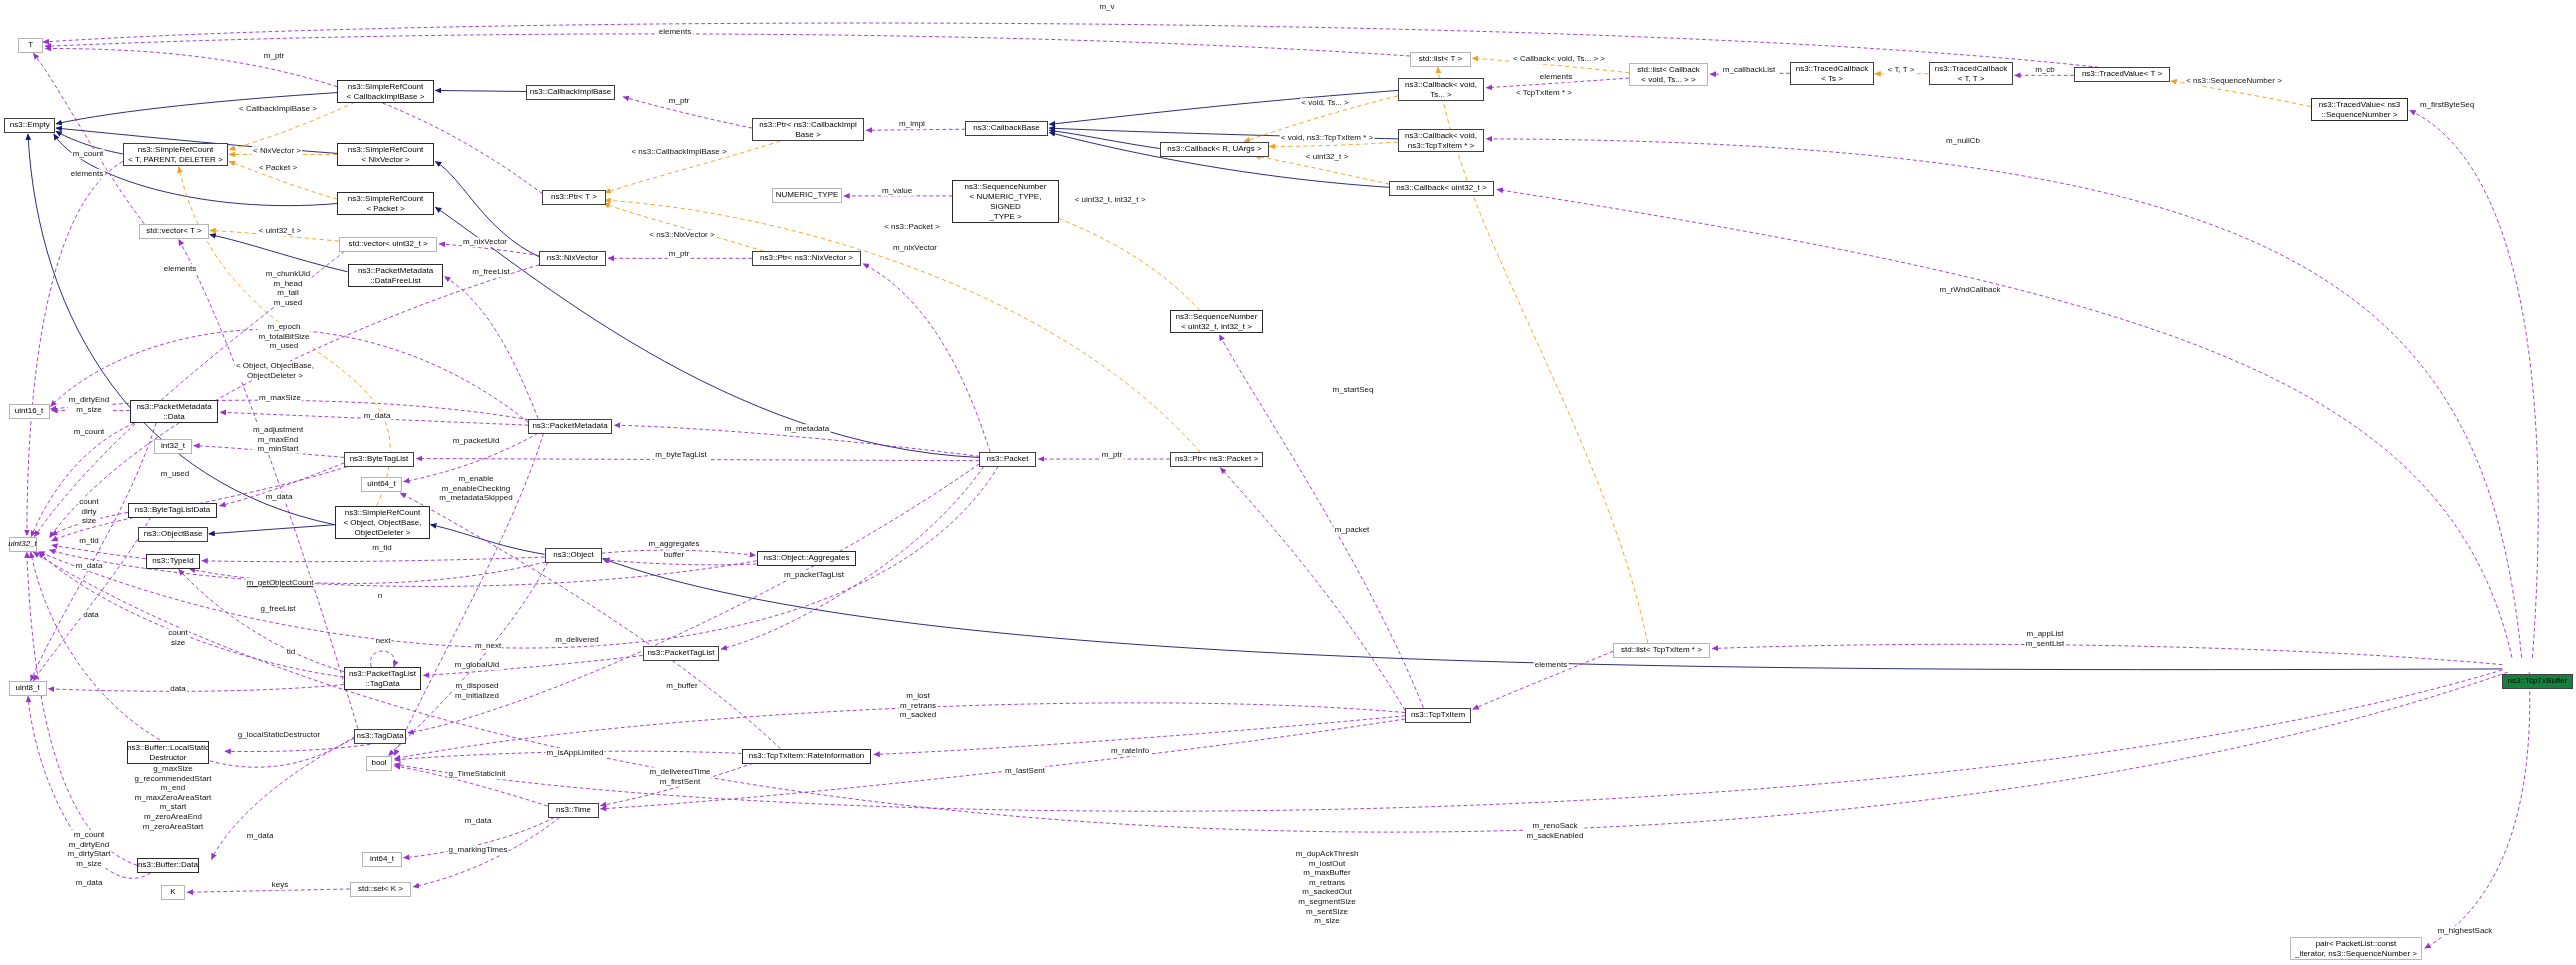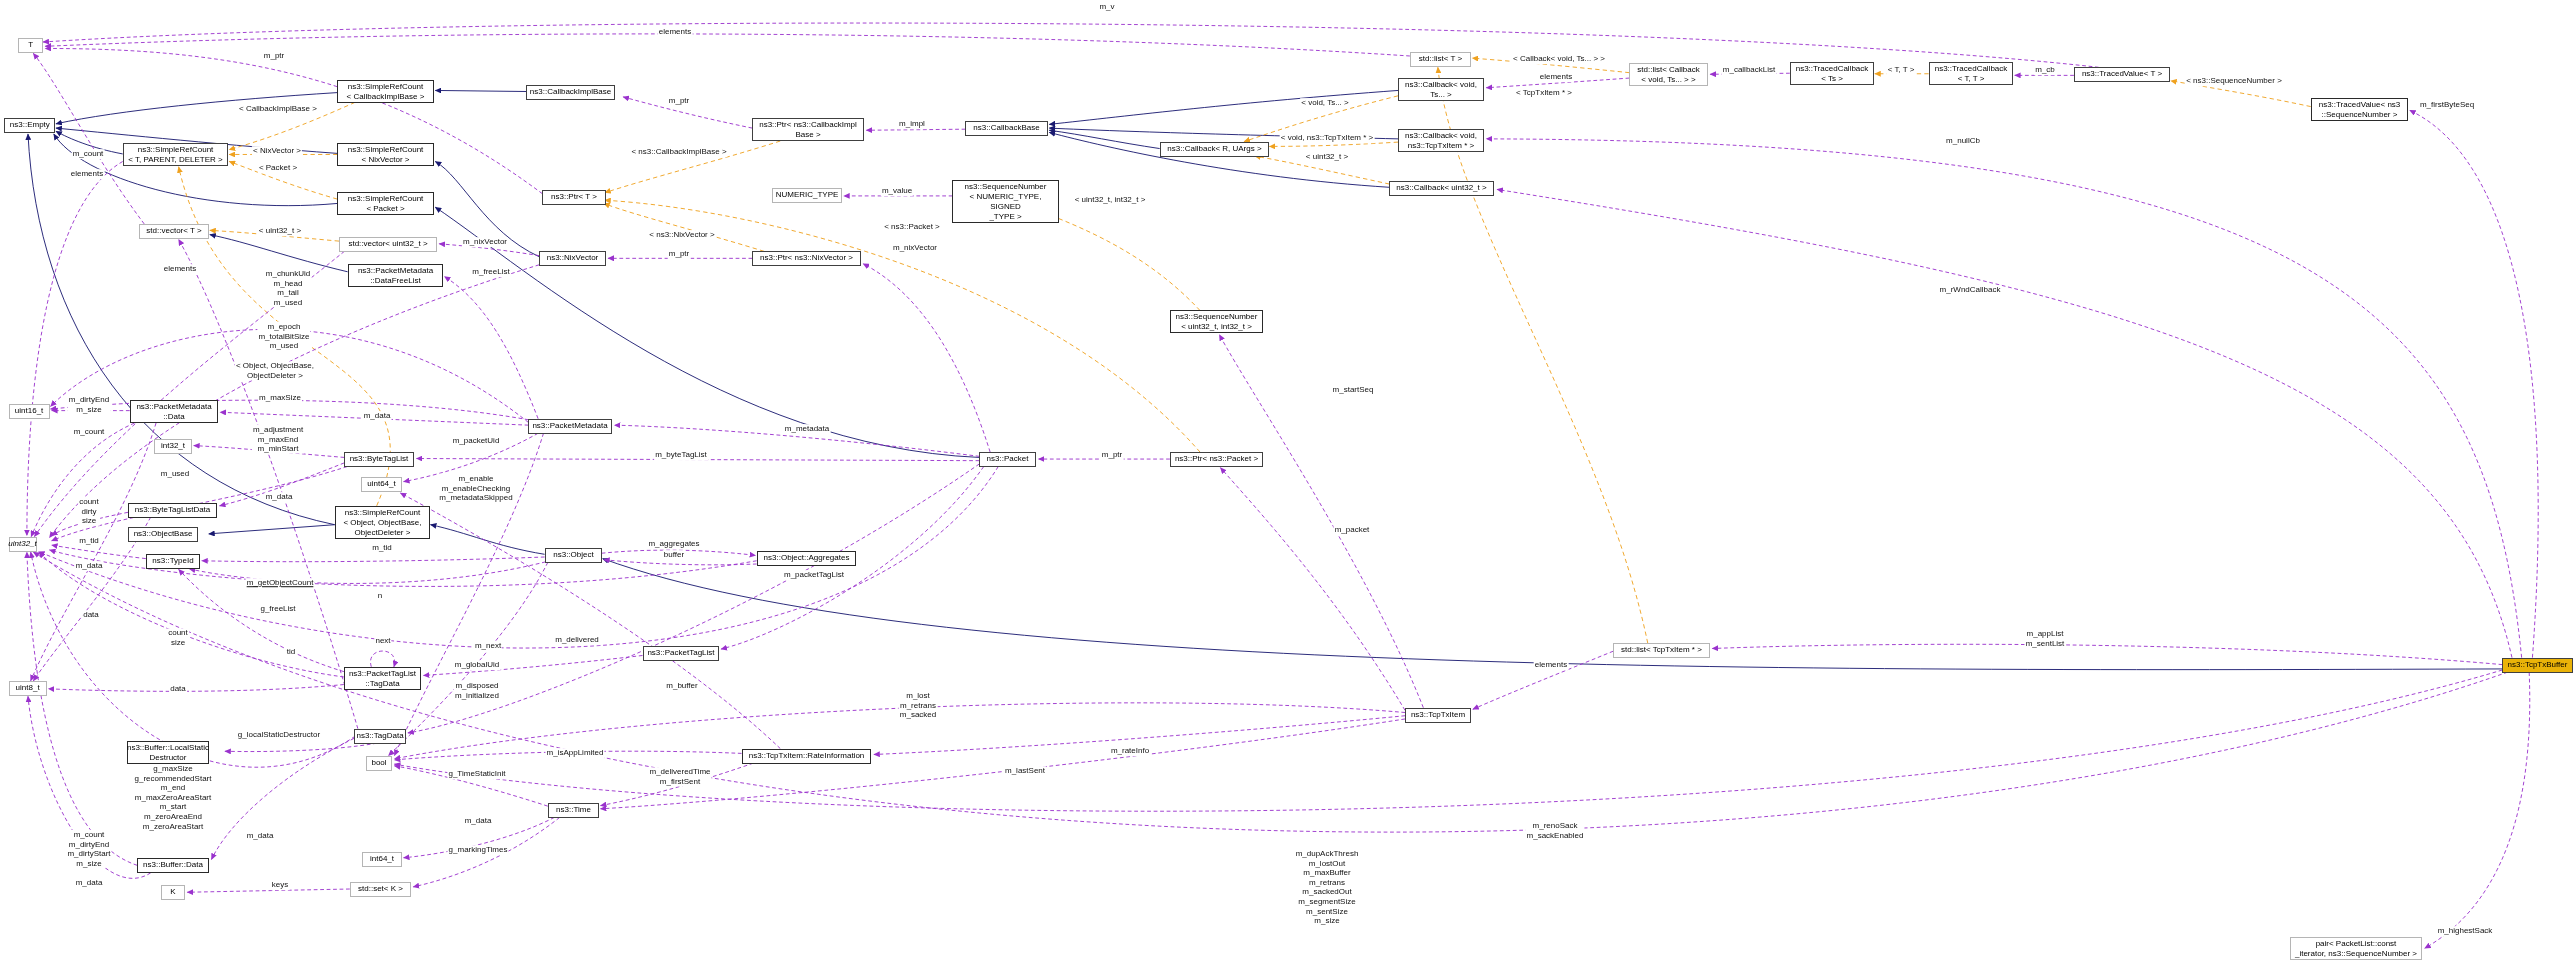--- a/index.html
+++ b/index.html
@@ -4,21 +4,21 @@
 <style>
   html,body{margin:0;padding:0;background:#ffffff;}
   body{width:2576px;height:966px;position:relative;font-family:"Liberation Sans",sans-serif;}
   #graph{position:absolute;left:0;top:0;width:2576px;height:966px;}
   #edges{position:absolute;left:0;top:0;}
   .node{position:absolute;display:flex;align-items:center;justify-content:center;text-align:center;
         background:#ffffff;border:0.5px solid #404040;color:#000;font-size:8px;line-height:1.25;
         white-space:pre-line;box-sizing:border-box;padding:0.5px 2.2px;cursor:pointer;}
   .node.ext{border-color:#b5b5b5;}
   .node.bold{border-width:1.1px;border-color:#2a2a2a;}
-  .node.target{background:#eab308;border-width:1.1px;}
+  .node.target{background:#15803d;border-width:1.1px;margin-top:16px;}
   .elabel{position:absolute;transform:translate(-50%,-50%);background:#ffffff;color:#111;
           font-size:8px;line-height:1.2;text-align:center;white-space:pre-line;padding:0 1.1px;}
 </style>
 </head>
 <body>
 
 <div id="graph">
   <svg id="edges" width="2576" height="966" viewBox="0 0 4787 1795">
     <defs>
       <marker id="arrow-inherit" markerWidth="13" markerHeight="11" refX="11" refY="5.5" orient="auto" markerUnits="userSpaceOnUse">
@@ -188,38 +188,38 @@
       <div class="node bold" title="ns3::PacketMetadata ::Data" style="left: 130px; top: 400px; width: 88px; min-height: 22.6px;">ns3::PacketMetadata
 ::Data</div>
       <div class="node ext" title="int32_t" style="left: 154px; top: 439px; width: 38px; min-height: 14.5px;">int32_t</div>
       <div class="node" title="ns3::PacketMetadata" style="left: 528px; top: 419px; width: 84px; min-height: 14.5px;">ns3::PacketMetadata</div>
       <div class="node" title="ns3::ByteTagList" style="left: 344px; top: 452px; width: 70px; min-height: 14.5px;">ns3::ByteTagList</div>
       <div class="node ext" title="uint64_t" style="left: 361px; top: 477px; width: 41px; min-height: 14.5px;">uint64_t</div>
       <div class="node bold" title="ns3::ByteTagListData" style="left: 128px; top: 503px; width: 89px; min-height: 14.5px;">ns3::ByteTagListData</div>
       <div class="node bold" title="ns3::SimpleRefCount &lt; Object, ObjectBase, ObjectDeleter &gt;" style="left: 335px; top: 506px; width: 95px; min-height: 31px;">ns3::SimpleRefCount
 &lt; Object, ObjectBase,
 ObjectDeleter &gt;</div>
-      <div class="node" title="ns3::ObjectBase" style="left: 128px; top: 527px; width: 70px; min-height: 14.5px;">ns3::ObjectBase</div>
+      <div class="node" title="ns3::ObjectBase" style="left: 138px; top: 527px; width: 70px; min-height: 14.5px;">ns3::ObjectBase</div>
       <div class="node ext" title="uint32_t" style="left: 8.6px; top: 537px; width: 28px; min-height: 14.5px; font-style: italic;">uint32_t</div>
       <div class="node bold" title="ns3::TypeId" style="left: 146px; top: 554px; width: 54px; min-height: 14.5px;">ns3::TypeId</div>
       <div class="node" title="ns3::Object" style="left: 545px; top: 548px; width: 57px; min-height: 14.5px;">ns3::Object</div>
       <div class="node" title="ns3::Packet" style="left: 979px; top: 452px; width: 57px; min-height: 14.5px;">ns3::Packet</div>
       <div class="node" title="ns3::Ptr&lt; ns3::Packet &gt;" style="left: 1170px; top: 452px; width: 93px; min-height: 14.5px;">ns3::Ptr&lt; ns3::Packet &gt;</div>
       <div class="node bold" title="ns3::Object::Aggregates" style="left: 757px; top: 551px; width: 99px; min-height: 14.5px;">ns3::Object::Aggregates</div>
       <div class="node" title="ns3::PacketTagList" style="left: 643px; top: 646px; width: 76px; min-height: 14.5px;">ns3::PacketTagList</div>
       <div class="node bold" title="ns3::PacketTagList ::TagData" style="left: 344px; top: 667px; width: 77px; min-height: 22.6px;">ns3::PacketTagList
 ::TagData</div>
       <div class="node ext" title="uint8_t" style="left: 8.6px; top: 681px; width: 38px; min-height: 14.5px;">uint8_t</div>
       <div class="node" title="ns3::Buffer" style="left: 354px; top: 729px; width: 52px; min-height: 14.5px;">ns3::TagData</div>
       <div class="node bold" title="ns3::Buffer::LocalStatic Destructor" style="left: 127px; top: 741px; width: 82px; min-height: 22.6px;">ns3::Buffer::LocalStatic
 Destructor</div>
       <div class="node ext" title="bool" style="left: 366px; top: 756px; width: 26px; min-height: 14.5px;">bool</div>
       <div class="node" title="ns3::Time" style="left: 548px; top: 803px; width: 51px; min-height: 14.5px;">ns3::Time</div>
       <div class="node ext" title="int64_t" style="left: 362px; top: 852px; width: 40px; min-height: 14.5px;">int64_t</div>
-      <div class="node bold" title="ns3::Buffer::Data" style="left: 137px; top: 858px; width: 72px; min-height: 14.5px;">ns3::Buffer::Data</div>
+      <div class="node bold" title="ns3::Buffer::Data" style="left: 137px; top: 858px; width: 62px; min-height: 14.5px;">ns3::Buffer::Data</div>
       <div class="node ext" title="K" style="left: 161px; top: 885px; width: 24px; min-height: 14.5px;">K</div>
       <div class="node ext" title="std::set&lt; K &gt;" style="left: 350px; top: 882px; width: 61px; min-height: 14.5px;">std::set&lt; K &gt;</div>
       <div class="node bold" title="ns3::TcpTxItem::RateInformation" style="left: 742px; top: 749px; width: 129px; min-height: 14.5px;">ns3::TcpTxItem::RateInformation</div>
       <div class="node" title="ns3::TcpTxItem" style="left: 1405px; top: 708px; width: 66px; min-height: 14.5px;">ns3::TcpTxItem</div>
       <div class="node ext" title="std::list&lt; TcpTxItem * &gt;" style="left: 1613px; top: 643px; width: 97px; min-height: 14.5px;">std::list&lt; TcpTxItem * &gt;</div>
       <div class="node target" title="ns3::TcpTxBuffer" style="left: 2502px; top: 658px; width: 71px; min-height: 14.5px;">ns3::TcpTxBuffer</div>
       <div class="node ext" title="pair&lt; PacketList::const _iterator, ns3::SequenceNumber &gt;" style="left: 2290px; top: 937px; width: 132px; min-height: 22.6px;">pair&lt; PacketList::const
 _iterator, ns3::SequenceNumber &gt;</div>
     </div>
   <div id="edge-labels">

